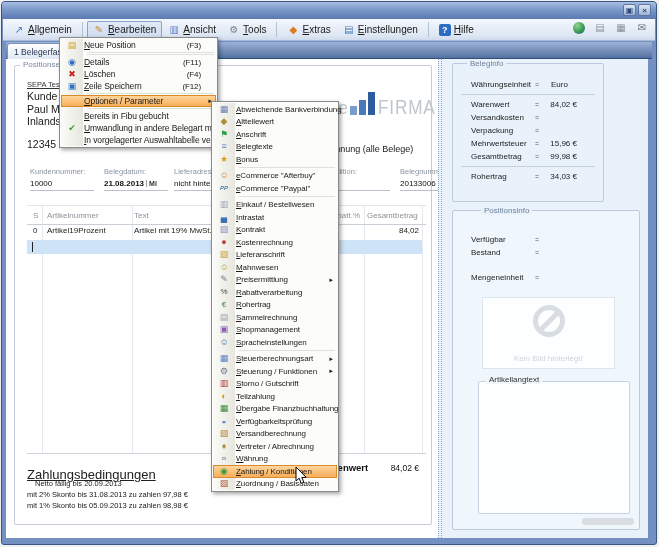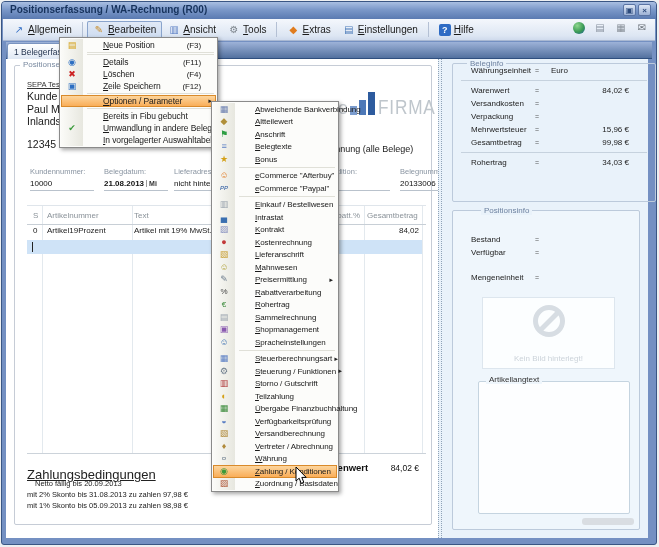--- a/index.html
+++ b/index.html
@@ -90,21 +90,21 @@
   .caret { position:absolute; left:5px; top:2px; width:1px; height:10px; background:#222; }
   
   .sumline { position:absolute; left:21px; top:394px; width:399px; height:1px; background:#ccd3da; }
   .sumlab { position:absolute; left:314px; top:403px; font-size:9.5px; font-weight:bold; color:#111; }
   .sumval { position:absolute; left:353px; top:404px; width:60px; text-align:right; font-size:8.5px; color:#111; }
   .payhead { position:absolute; left:21px; top:408px; font-size:13px; color:#222; text-decoration:underline; }
   .payline { position:absolute; left:21px; font-size:7.5px; color:#222; }
   
   .ibox { position:absolute; border:1px solid #bccadb; border-radius:2px; }
   .glabel { position:absolute; top:-5px; background:#e9f2fa; padding:0 3px; font-size:8px; color:#6e82a0; }
-  .binfo { left:10px; top:4px; width:204px; height:139px; }
+  .binfo { left:10px; top:4px; width:152px; height:139px; padding-top:14px; }
   .irow { display:flex; align-items:center; height:13px; margin:0 26px 0 18px; font-size:8px; color:#222; }
   .irow .ilab { flex:0 0 64px; white-space:nowrap; }
   .irow .ieq { flex:0 0 12px; font-size:7px; color:#555; }
   .irow .ival { flex:1; text-align:right; white-space:nowrap; }
   .irow.vleft .ival { text-align:left; padding-left:4px; }
   .irow.gap { margin-top:12px; }
   .ipanel .msep { height:1px; border-bottom:1px solid #c6d2de; margin:3px 8px; }
   .pinfo { left:10px; top:151px; width:188px; height:320px; background:#eff6fc; padding-top:22px; }
   .pinfo > .glabel { background:#e9f2fa; }
   .noimg { position:absolute; left:40px; top:238px; width:133px; height:72px;
@@ -125,38 +125,37 @@
     box-shadow:2px 2px 4px rgba(0,0,0,.35); z-index:50; padding:1px 1px; }
   .menu::before { content:""; position:absolute; left:1px; top:1px; bottom:1px; width:22px;
     background:linear-gradient(90deg,#fbfbf8,#e7e7df); }
   .dropdown { left:57px; top:35px; width:159px; }
   .submenu { left:209px; top:99px; width:128px; }
   .mrow { position:relative; display:flex; align-items:center; height:12px; font-size:8.5px;
     letter-spacing:-0.1px; color:#1a1a1a; white-space:nowrap; z-index:1; }
   .submenu .mrow { height:12.5px; font-size:8px; }
   .mi { flex:0 0 22px; text-align:center; font-size:9px; line-height:1; }
   .mi.it { font-style:italic; }
-  .mlab { flex:1; padding-left:20px; display:block; overflow:visible; }
+  .mlab { flex:1; padding-left:1px; display:block; overflow:visible; }
   .mlab::first-letter { text-decoration:underline; }
   .mshort { padding-right:5px; font-size:8px; color:#1a1a1a; }
   .marr { flex:0 0 10px; text-align:right; padding-right:3px; font-size:6px; color:#222; }
   .has-sub .marr::after { content:"►"; }
   .menu .msep { height:1px; border-bottom:1px solid #e0e0d8; margin:1px 2px 1px 26px; position:relative; z-index:1; }
   .submenu .msep { margin:1.5px 2px 1.5px 26px; }
   .mrow.hl { background:linear-gradient(180deg,#fdd9a4,#f9aa52); box-shadow:inset 0 0 0 1px #d98a2b; }
   .mrow.disabled { color:#9aa0a6; }
   .cursor { position:absolute; left:293px; top:464px; z-index:60; }
 </style>
 </head>
 <body>
 
 <div class="win">
 
   <div class="titlebar">
-    <span class="title">Positionserfassung / WA-Rechnung (R00)</span>
     <span class="winbtns">
       <span class="wbtn wbtn-restore"></span>
       <span class="wbtn wbtn-close"></span>
     </span>
   </div>
 
   <div class="toolbar">
 
       <span class="tbtn">
         <span class="tico js-icon" style="color: rgb(46, 107, 196);">↗</span>
@@ -349,27 +348,27 @@
           <span class="ilab">Rohertrag</span>
           <span class="ieq">=</span>
           <span class="ival">34,03 €</span>
         </div>
       </div>
 
     <div class="ibox pinfo">
       <span class="glabel" style="left:28px;">Positionsinfo</span>
 
         <div class="irow">
+          <span class="ilab">Verfügbar</span>
+          <span class="ieq">=</span>
+          <span class="ival"></span>
+        </div>
+
+        <div class="irow">
           <span class="ilab">Bestand</span>
-          <span class="ieq">=</span>
-          <span class="ival"></span>
-        </div>
-
-        <div class="irow">
-          <span class="ilab">Verfügbar</span>
           <span class="ieq">=</span>
           <span class="ival"></span>
         </div>
 
         <div class="irow gap">
           <span class="ilab">Mengeneinheit</span>
           <span class="ieq">=</span>
           <span class="ival"></span>
         </div>
       </div>

